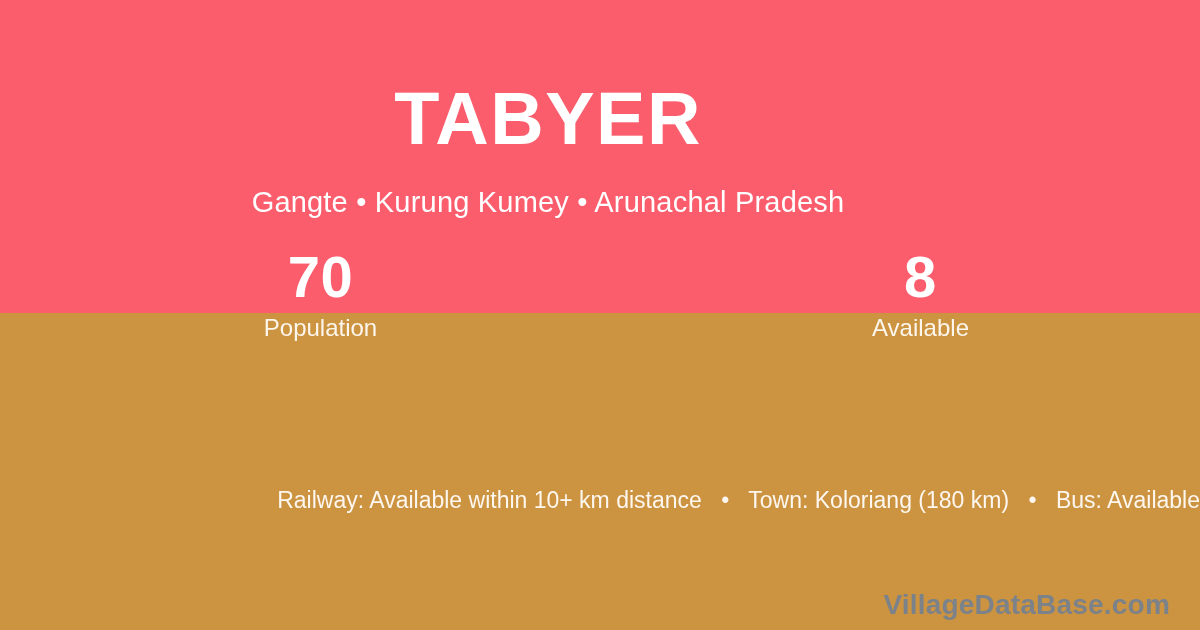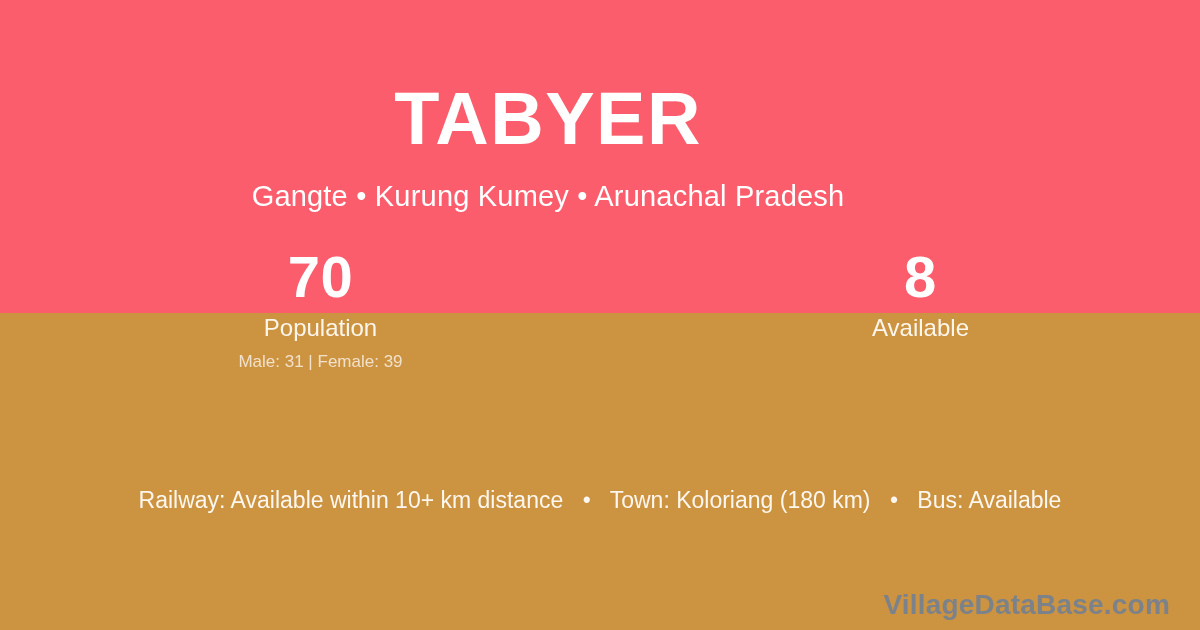--- a/index.html
+++ b/index.html
@@ -53,21 +53,21 @@
     margin: 0;
     padding-top: 82px;
     font-size: 74px;
     line-height: 74px;
     font-weight: bold;
     color: #ffffff;
     letter-spacing: 1.5px;
     font-family: "Liberation Sans", sans-serif;
   }
   .village-subtitle {
-    margin: 0;
+    margin: 6px;
     padding-top: 23px;
     font-size: 29px;
     line-height: 34px;
     font-weight: normal;
     color: #ffffff;
     letter-spacing: 0.2px;
   }
 
   
   .stats-row {
@@ -108,21 +108,21 @@
     color: rgba(255, 255, 255, 0.72);
     min-height: 20px;
   }
 
   
   .amenities {
     position: absolute;
     left: 0;
     top: 483px;
     width: 1200px;
-    text-align: center;
+    text-align: right;
     font-size: 23px;
     line-height: 34px;
     color: #fdf7ef;
     z-index: 3;
     white-space: nowrap;
   }
   .amenity-sep {
     display: inline-block;
     padding: 0 13px;
     color: #fdf7ef;
@@ -152,21 +152,20 @@
   <div class="header">
     <h1 class="village-title">TABYER</h1>
     <div class="village-subtitle">Gangte • Kurung Kumey • Arunachal Pradesh</div>
   </div>
 
   <div class="stats-row">
 
     <div class="stat-col">
       <div class="stat-value">70</div>
       <div class="stat-label">Population</div>
-      <div class="stat-sub">Male: 31 | Female: 39</div>
     </div>
 
     <div class="stat-col">
       <div class="stat-value">8</div>
       <div class="stat-label">Available</div>
       <div class="stat-sub"></div>
     </div>
 
 
   </div>

